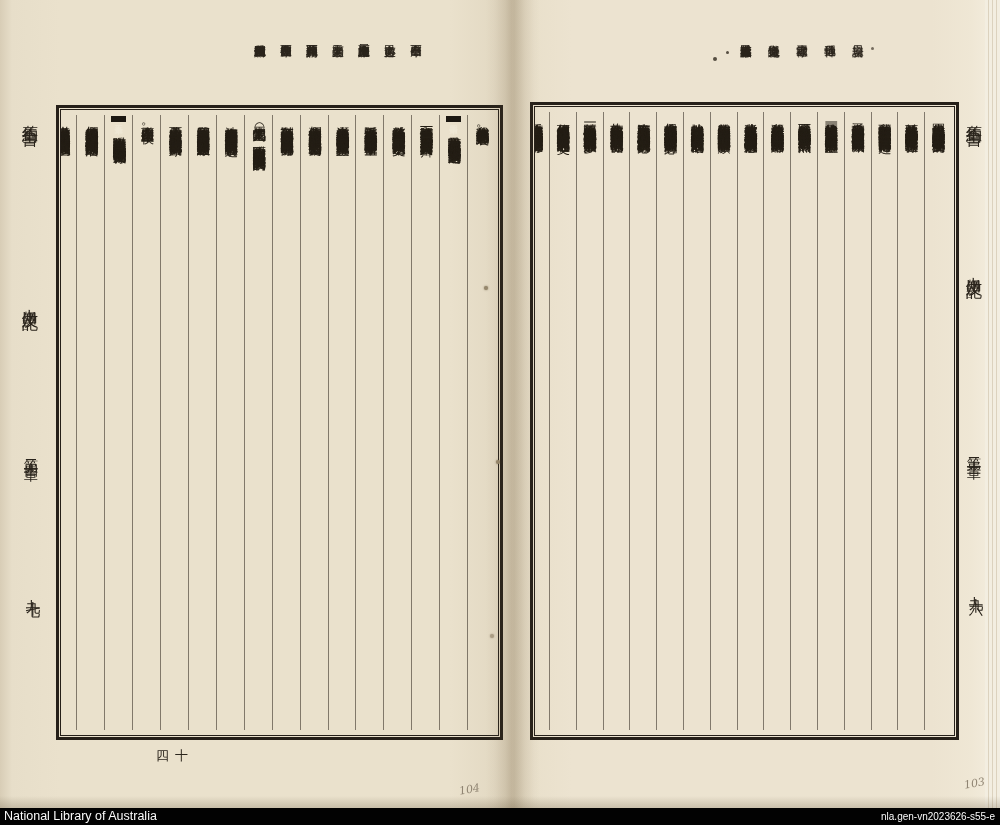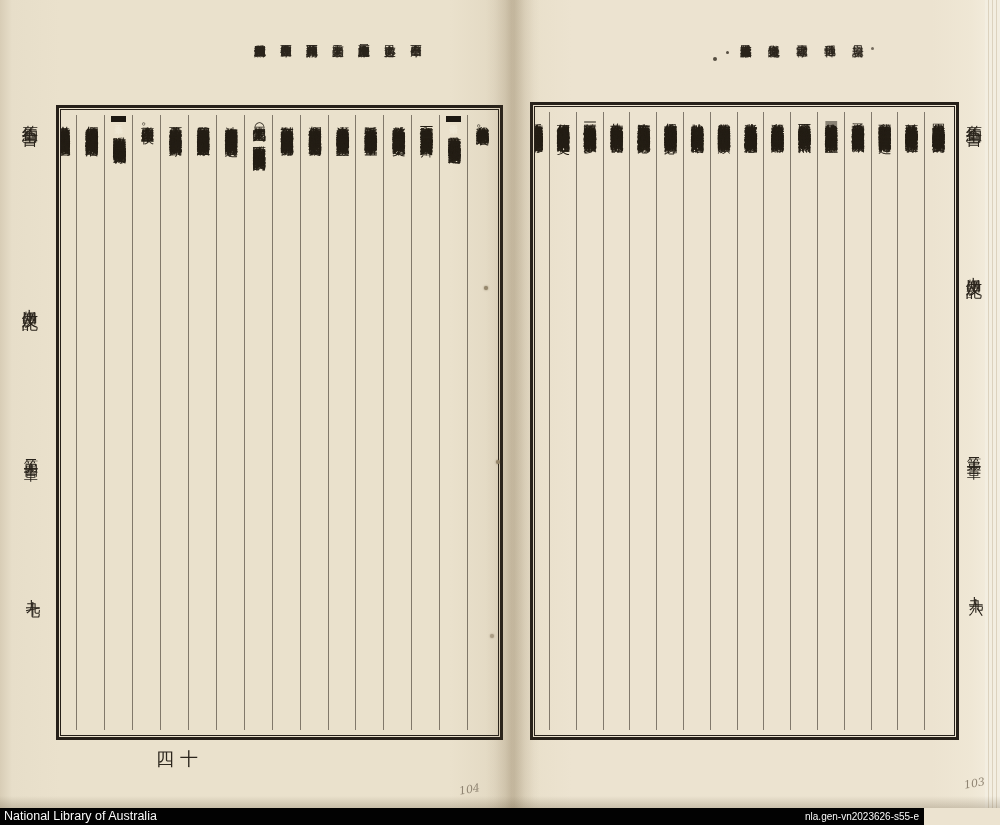--- a/index.html
+++ b/index.html
@@ -45,38 +45,38 @@
   .mlabel { position:absolute; writing-mode:vertical-rl; text-orientation:upright; color:#29231b; letter-spacing:2px; }
   .ml-title   { left:19px;  top:112px; font-size:16px; }
   .ml-book    { left:19px;  top:296px; font-size:16px; }
   .ml-chap    { left:21px;  top:447px; font-size:14.5px; }
   .ml-page    { left:23px;  top:588px; font-size:14.5px; }
   .mr-title   { left:963px; top:112px; font-size:16px; }
   .mr-book    { left:963px; top:264px; font-size:16px; }
   .mr-chap    { left:964px; top:445px; font-size:14.5px; }
   .mr-page    { left:966px; top:585px; font-size:14.5px; }
 
-  .folio { position:absolute; left:156px; top:747px; font-size:18px; letter-spacing:6px; color:#2b251c; }
+  .folio { position:absolute; left:156px; top:747px; font-size:13px; letter-spacing:6px; color:#2b251c; }
 
   
   .pencil { position:absolute; font-style:italic; color:#8f8472; font-size:11px; transform:rotate(-10deg); }
   .pencil-left  { left:459px; top:783px; }
   .pencil-right { left:964px; top:777px; }
 
   
   .hole, .speck { position:absolute; border-radius:50%; }
   .hole  { width:4px; height:4px; background:#96876c; box-shadow:0 0 2px rgba(80,65,40,.6); }
   .speck { background:#564e41; }
   .h1 { left:484px; top:286px; } .h2 { left:496px; top:460px; } .h3 { left:490px; top:634px; opacity:.7; }
   .s1 { left:713px; top:57px; width:4px; height:4px; }
   .s2 { left:726px; top:51px; width:3px; height:3px; }
   .s3 { left:871px; top:47px; width:3px; height:3px; opacity:.8; }
 
   
-  .id-bar { position:absolute; left:0; bottom:0; width:924px; height:17px; background:#020202;
+  .id-bar { position:absolute; left:0; bottom:0; width:1000px; height:17px; background:#020202;
     font-family:"Liberation Sans", sans-serif; color:#fafafa; font-size:12.5px; line-height:17px; }
   .id-bar .lib { position:absolute; left:4px; }
   .id-bar .code { position:absolute; right:5px; font-size:10px; }
 </style>
 </head>
 <body>
 
 <div id="scan">
 
   <div class="paper-left"></div>

